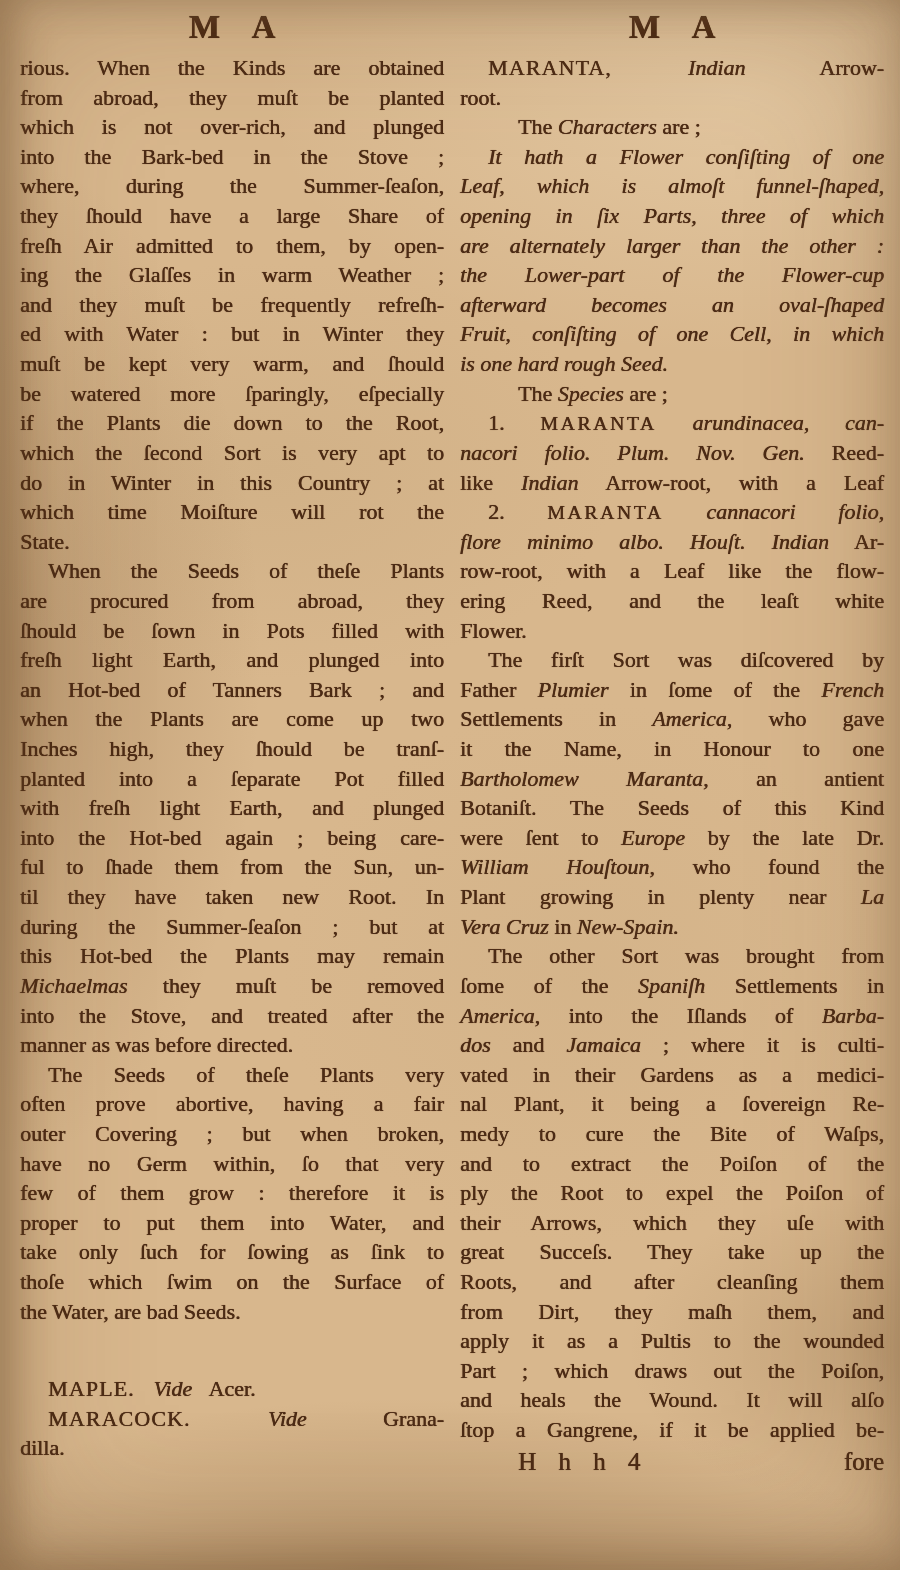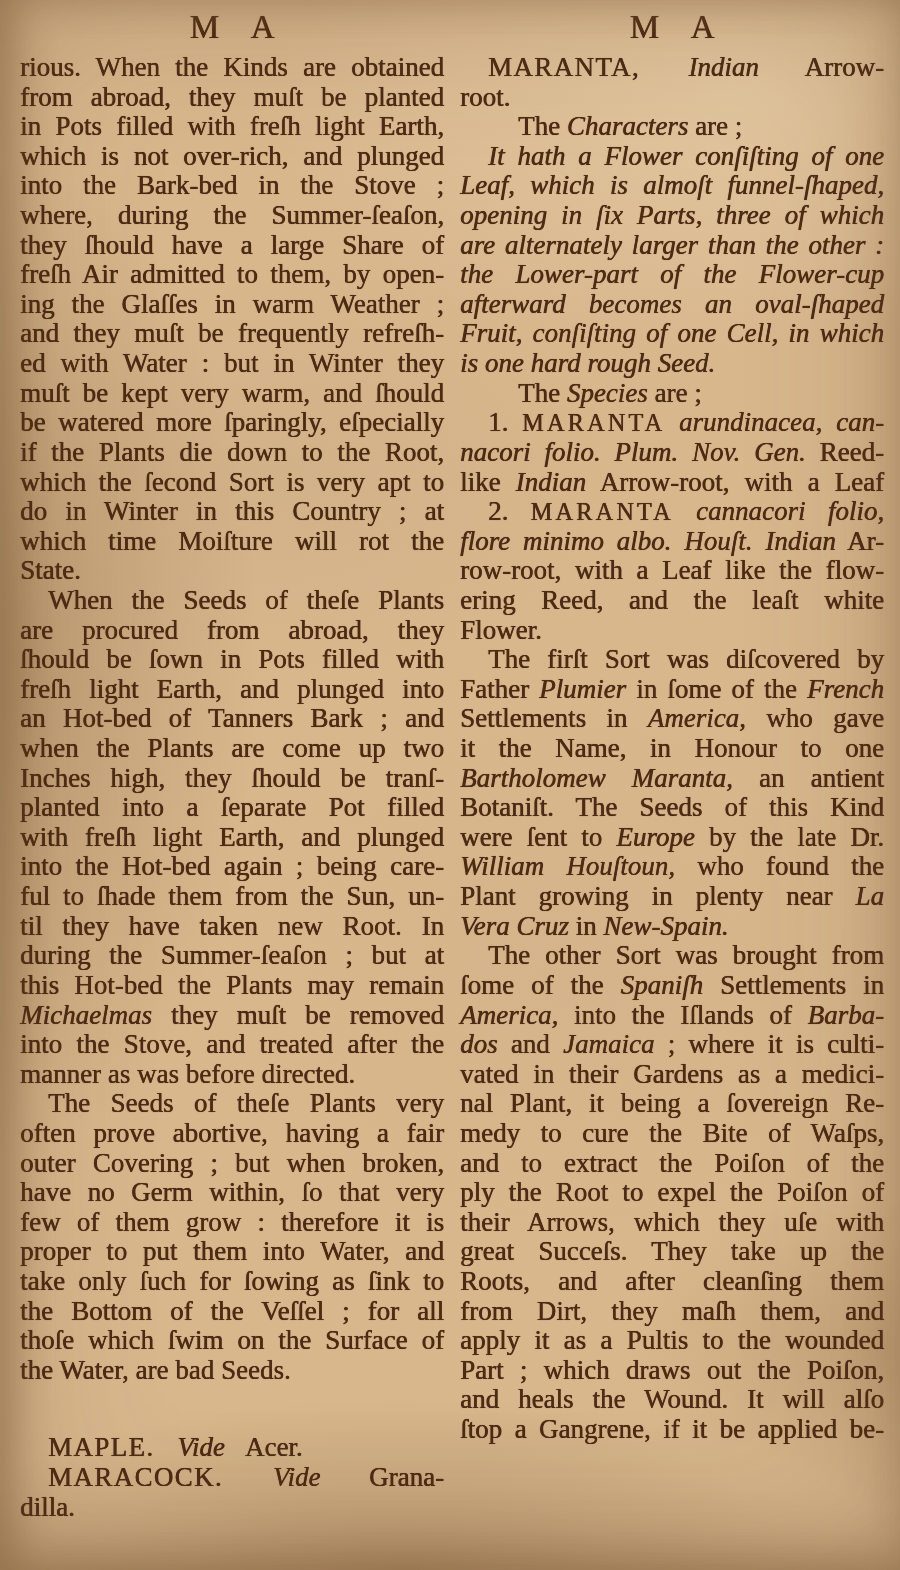--- a/index.html
+++ b/index.html
@@ -26,25 +26,25 @@
       inset 0 0 150px rgba(104,70,36,.30),
       inset 14px 0 36px rgba(100,66,32,.30),
       inset 0 -22px 55px rgba(104,70,36,.22),
       inset 0 8px 30px rgba(220,196,158,.25);
   }
   .page{position:absolute;inset:0;}
   .col{position:absolute;top:6px;width:424px;}
   .col.left{left:20px;}
   .col.right{left:460px;}
   .col-header{
-    text-align:center;font-size:33px;line-height:42px;font-weight:normal;
+    text-align:center;font-size:33px;line-height:42px;font-weight:bold;
     letter-spacing:.38em;text-indent:.38em;
     text-shadow:.4px 0 currentColor, 0 0 1px rgba(76,43,21,.5);
   }
-  .lines{margin-top:5px;font-size:27px;}
+  .lines{margin-top:5px;font-size:22px;}
   .ln{
     line-height:29.62px;height:29.62px;
     text-align:justify;text-align-last:justify;
     text-shadow:.4px 0 currentColor, 0 0 1.1px rgba(76,43,21,.45);
   }
   .ln.e{text-align-last:left;}
   .ln.n1{text-indent:28px;}
   .ln.n2{text-indent:58px;}
   .ln.w{word-spacing:.55em;margin-top:48px;}
   .s-i{font-style:italic;}
@@ -60,21 +60,20 @@
 </head>
 <body>
 
 <div class="page">
 
   <div class="col left">
     <div class="col-header">M A</div>
     <div class="lines">
         <div class="ln"><span class="s-r">rious. When the Kinds are obtained</span></div>
         <div class="ln"><span class="s-r">from abroad, they muſt be planted</span></div>
-        <div class="ln"><span class="s-r">in Pots filled with freſh light Earth,</span></div>
         <div class="ln"><span class="s-r">which is not over-rich, and plunged</span></div>
         <div class="ln"><span class="s-r">into the Bark-bed in the Stove ;</span></div>
         <div class="ln"><span class="s-r">where, during the Summer-ſeaſon,</span></div>
         <div class="ln"><span class="s-r">they ſhould have a large Share of</span></div>
         <div class="ln"><span class="s-r">freſh Air admitted to them, by open-</span></div>
         <div class="ln"><span class="s-r">ing the Glaſſes in warm Weather ;</span></div>
         <div class="ln"><span class="s-r">and they muſt be frequently refreſh-</span></div>
         <div class="ln"><span class="s-r">ed with Water : but in Winter they</span></div>
         <div class="ln"><span class="s-r">muſt be kept very warm, and ſhould</span></div>
         <div class="ln"><span class="s-r">be watered more ſparingly, eſpecially</span></div>
@@ -100,21 +99,20 @@
         <div class="ln"><span class="s-i">Michaelmas</span><span class="s-r"> they muſt be removed</span></div>
         <div class="ln"><span class="s-r">into the Stove, and treated after the</span></div>
         <div class="ln e"><span class="s-r">manner as was before directed.</span></div>
         <div class="ln n1"><span class="s-r">The Seeds of theſe Plants very</span></div>
         <div class="ln"><span class="s-r">often prove abortive, having a fair</span></div>
         <div class="ln"><span class="s-r">outer Covering ; but when broken,</span></div>
         <div class="ln"><span class="s-r">have no Germ within, ſo that very</span></div>
         <div class="ln"><span class="s-r">few of them grow : therefore it is</span></div>
         <div class="ln"><span class="s-r">proper to put them into Water, and</span></div>
         <div class="ln"><span class="s-r">take only ſuch for ſowing as ſink to</span></div>
-        <div class="ln"><span class="s-r">the Bottom of the Veſſel ; for all</span></div>
         <div class="ln"><span class="s-r">thoſe which ſwim on the Surface of</span></div>
         <div class="ln e"><span class="s-r">the Water, are bad Seeds.</span></div>
         <div class="ln n1 e w"><span class="s-e">MAPLE. </span><span class="s-i">Vide</span><span class="s-r"> Acer.</span></div>
         <div class="ln n1"><span class="s-e">MARACOCK. </span><span class="s-i">Vide</span><span class="s-r"> Grana-</span></div>
         <div class="ln e"><span class="s-r">dilla.</span></div>
       </div>
   </div>
 
   <div class="col right">
     <div class="col-header">M A</div>
@@ -160,15 +158,19 @@
         <div class="ln"><span class="s-r">ply the Root to expel the Poiſon of</span></div>
         <div class="ln"><span class="s-r">their Arrows, which they uſe with</span></div>
         <div class="ln"><span class="s-r">great Succeſs.  They take up the</span></div>
         <div class="ln"><span class="s-r">Roots, and after cleanſing them</span></div>
         <div class="ln"><span class="s-r">from Dirt, they maſh them, and</span></div>
         <div class="ln"><span class="s-r">apply it as a Pultis to the wounded</span></div>
         <div class="ln"><span class="s-r">Part ; which draws out the Poiſon,</span></div>
         <div class="ln"><span class="s-r">and heals the Wound.  It will alſo</span></div>
         <div class="ln"><span class="s-r">ſtop a Gangrene, if it be applied be-</span></div>
       </div>
+    <div class="footer-line">
+      <span class="signature">H h h 4</span>
+      <span class="catchword">fore</span>
+    </div>
   </div>
 
 </div>
 
 </body></html>

